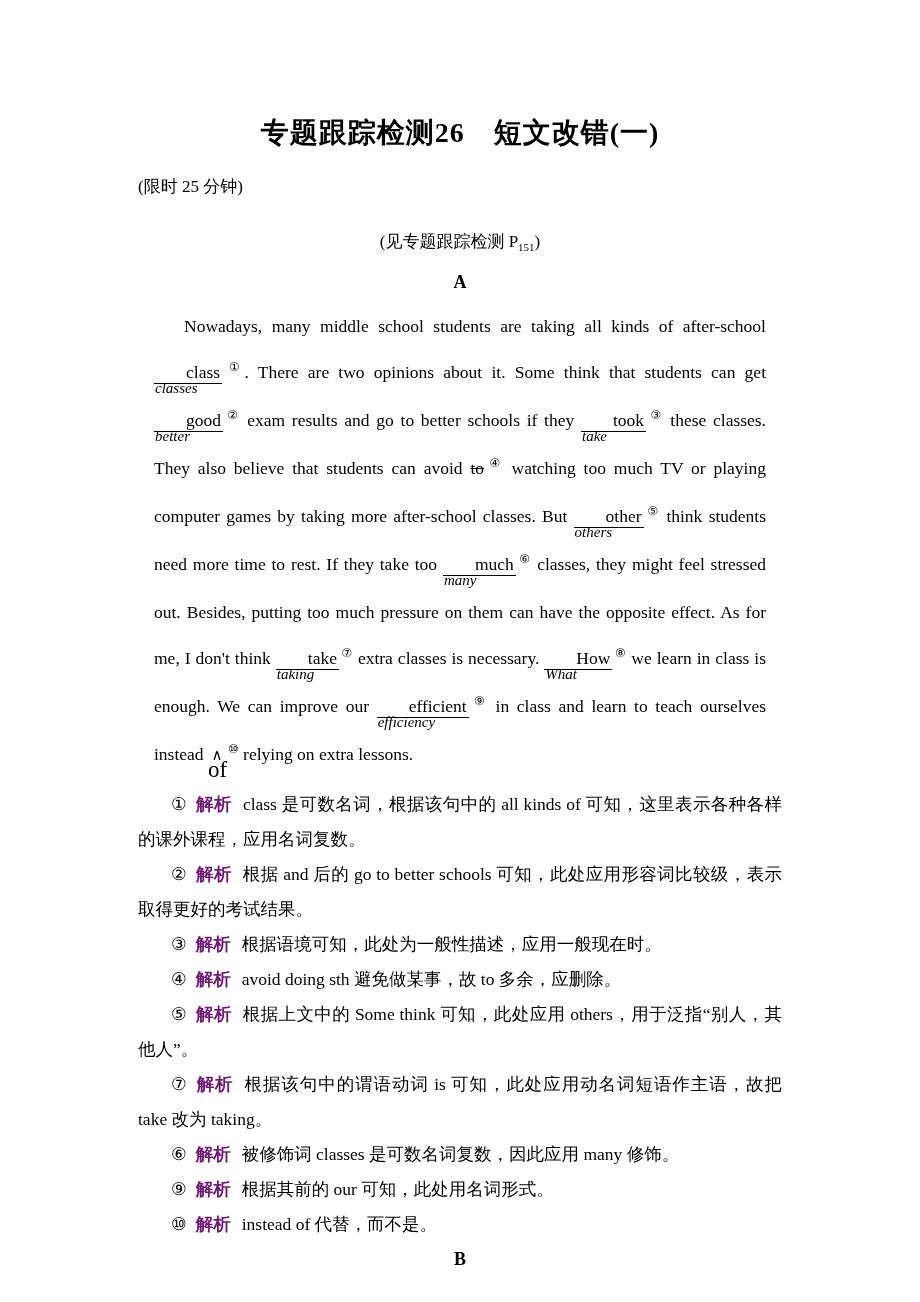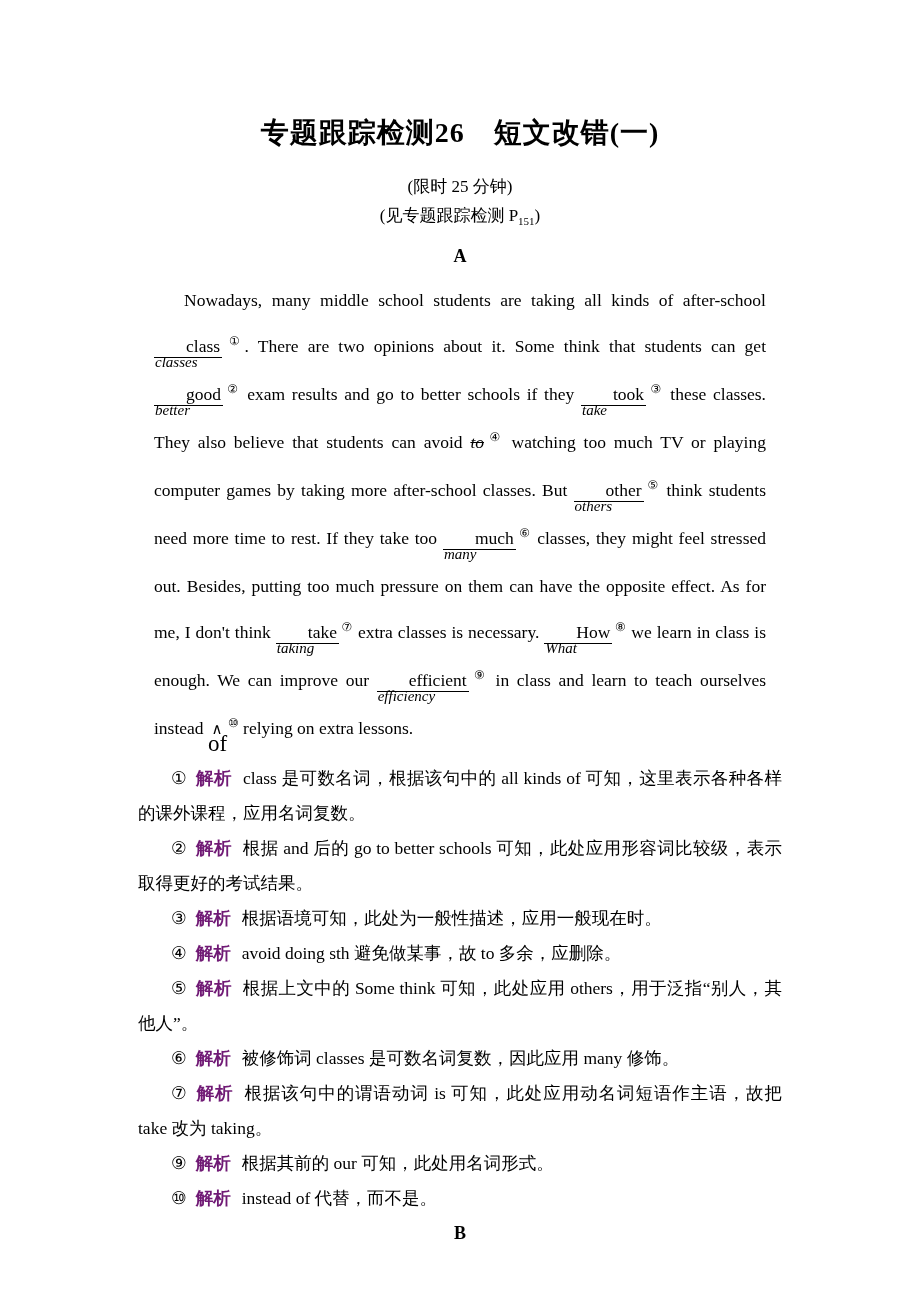--- a/index.html
+++ b/index.html
@@ -8,39 +8,39 @@
     width: 920px; height: 1302px; overflow: hidden;
     color: #000;
     font-family: "Liberation Serif", "DejaVu Serif", serif;
   }
   .page { width: 920px; height: 971px; padding: 116px 138px 0 138px; background: #fff; }
 
   .title {
     margin: 0; text-align: center; font-size: 28px; line-height: 34px;
     font-weight: bold; letter-spacing: 1px;
   }
-  .sub1 { margin: 26px 0 0; text-align: center; font-size: 17px; line-height: 22px; }
-  .sub2 { margin: 6px 0 0; text-align: center; font-size: 17px; line-height: 24px; }
+  .sub1 { margin: 26px 0 0; text-align: left; font-size: 17px; line-height: 22px; }
+  .sub2 { margin: 32px 0 0; text-align: center; font-size: 17px; line-height: 24px; }
   .sub2 sub { font-size: 11px; }
   .section-head {
     margin: 12px 0 0; text-align: center; font-size: 18px; line-height: 22px; font-weight: bold;
   }
   .section-foot { margin: 6px 0 0; }
 
   .passage {
     margin: 10px 16px 0; font-size: 17.5px; line-height: 46px;
     text-align: justify; text-indent: 30px;
   }
   .corr { display: inline-block; position: relative; line-height: normal; vertical-align: baseline;
           border-bottom: 1.4px solid #000; padding: 0 2px; }
   .corr .fix {
     position: absolute; left: 1px; top: 100%; margin-top: -3px;
     font-size: 15px; line-height: 17px; white-space: nowrap; text-indent: 0; font-style: italic;
   }
-  .del { text-decoration: line-through; font-style: italic; }
+  .del { text-decoration: line-through; }
   .ins { display: inline-block; position: relative; line-height: normal; vertical-align: baseline;
          width: 18px; text-align: center; text-indent: 0; }
   .ins .caret { font-size: 15px; }
   .ins .fix {
     position: absolute; left: 0; top: 100%; margin-top: -4px; width: 100%;
     text-align: center; font-size: 23px; line-height: 17px; text-indent: 0;
   }
   .cnum { font-size: 12px; position: relative; top: -7px; margin-left: 2px; }
 
   .analysis { margin-top: 8px; }
@@ -65,21 +65,21 @@
   <p class="section-head">A</p>
 
   <p class="passage"><span>Nowadays, many middle school students are taking all kinds of after-school </span><span class="corr"><span>class</span><span class="fix">classes</span></span><span class="cnum">①</span><span>. There are two opinions about it. Some think that students can get </span><span class="corr"><span>good</span><span class="fix">better</span></span><span class="cnum">②</span><span> exam results and go to better schools if they </span><span class="corr"><span>took</span><span class="fix">take</span></span><span class="cnum">③</span><span> these classes. They also believe that students can avoid </span><span class="del">to</span><span class="cnum">④</span><span> watching too much TV or playing computer games by taking more after-school classes. But </span><span class="corr"><span>other</span><span class="fix">others</span></span><span class="cnum">⑤</span><span> think students need more time to rest. If they take too </span><span class="corr"><span>much</span><span class="fix">many</span></span><span class="cnum">⑥</span><span> classes, they might feel stressed out. Besides, putting too much pressure on them can have the opposite effect. As for me, I don't think </span><span class="corr"><span>take</span><span class="fix">taking</span></span><span class="cnum">⑦</span><span> extra classes is necessary. </span><span class="corr"><span>How</span><span class="fix">What</span></span><span class="cnum">⑧</span><span> we learn in class is enough. We can improve our </span><span class="corr"><span>efficient</span><span class="fix">efficiency</span></span><span class="cnum">⑨</span><span> in class and learn to teach ourselves instead </span><span class="ins"><span class="caret">∧</span><span class="fix">of</span></span><span class="cnum">⑩</span><span> relying on extra lessons.</span></p>
 
   <div class="analysis">
     <p class="aitem"><span class="anum">①</span><span class="alabel">解析</span><span class="atext">class 是可数名词，根据该句中的 all kinds of 可知，这里表示各种各样的课外课程，应用名词复数。</span></p>
     <p class="aitem"><span class="anum">②</span><span class="alabel">解析</span><span class="atext">根据 and 后的 go to better schools 可知，此处应用形容词比较级，表示取得更好的考试结果。</span></p>
     <p class="aitem"><span class="anum">③</span><span class="alabel">解析</span><span class="atext">根据语境可知，此处为一般性描述，应用一般现在时。</span></p>
     <p class="aitem"><span class="anum">④</span><span class="alabel">解析</span><span class="atext">avoid doing sth 避免做某事，故 to 多余，应删除。</span></p>
     <p class="aitem"><span class="anum">⑤</span><span class="alabel">解析</span><span class="atext">根据上文中的 Some think 可知，此处应用 others，用于泛指“别人，其他人”。</span></p>
+    <p class="aitem"><span class="anum">⑦</span><span class="alabel">解析</span><span class="atext">根据该句中的谓语动词 is 可知，此处应用动名词短语作主语，故把 take 改为 taking。</span></p>
     <p class="aitem"><span class="anum">⑥</span><span class="alabel">解析</span><span class="atext">被修饰词 classes 是可数名词复数，因此应用 many 修饰。</span></p>
-    <p class="aitem"><span class="anum">⑦</span><span class="alabel">解析</span><span class="atext">根据该句中的谓语动词 is 可知，此处应用动名词短语作主语，故把 take 改为 taking。</span></p>
     <p class="aitem"><span class="anum">⑨</span><span class="alabel">解析</span><span class="atext">根据其前的 our 可知，此处用名词形式。</span></p>
     <p class="aitem"><span class="anum">⑩</span><span class="alabel">解析</span><span class="atext">instead of 代替，而不是。</span></p>
   </div>
 
   <p class="section-head section-foot">B</p>
 
 </div>
 
 </body></html>

